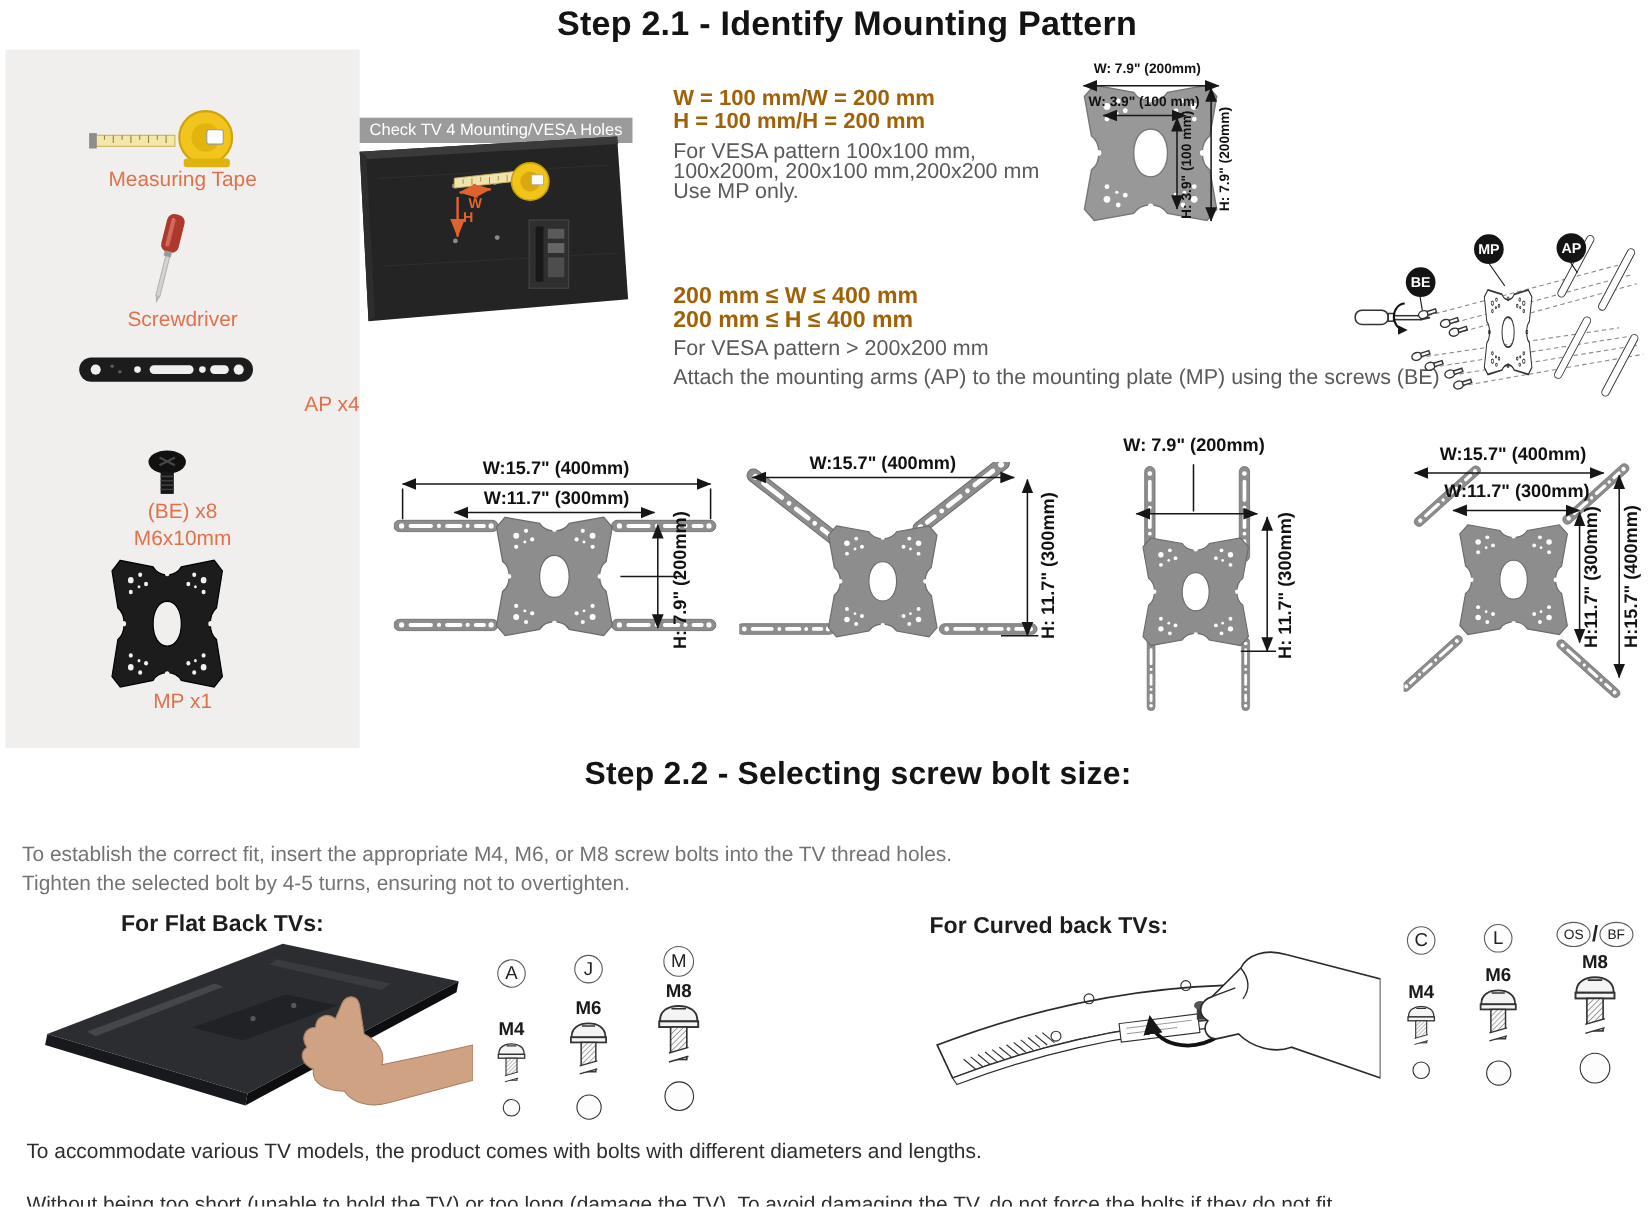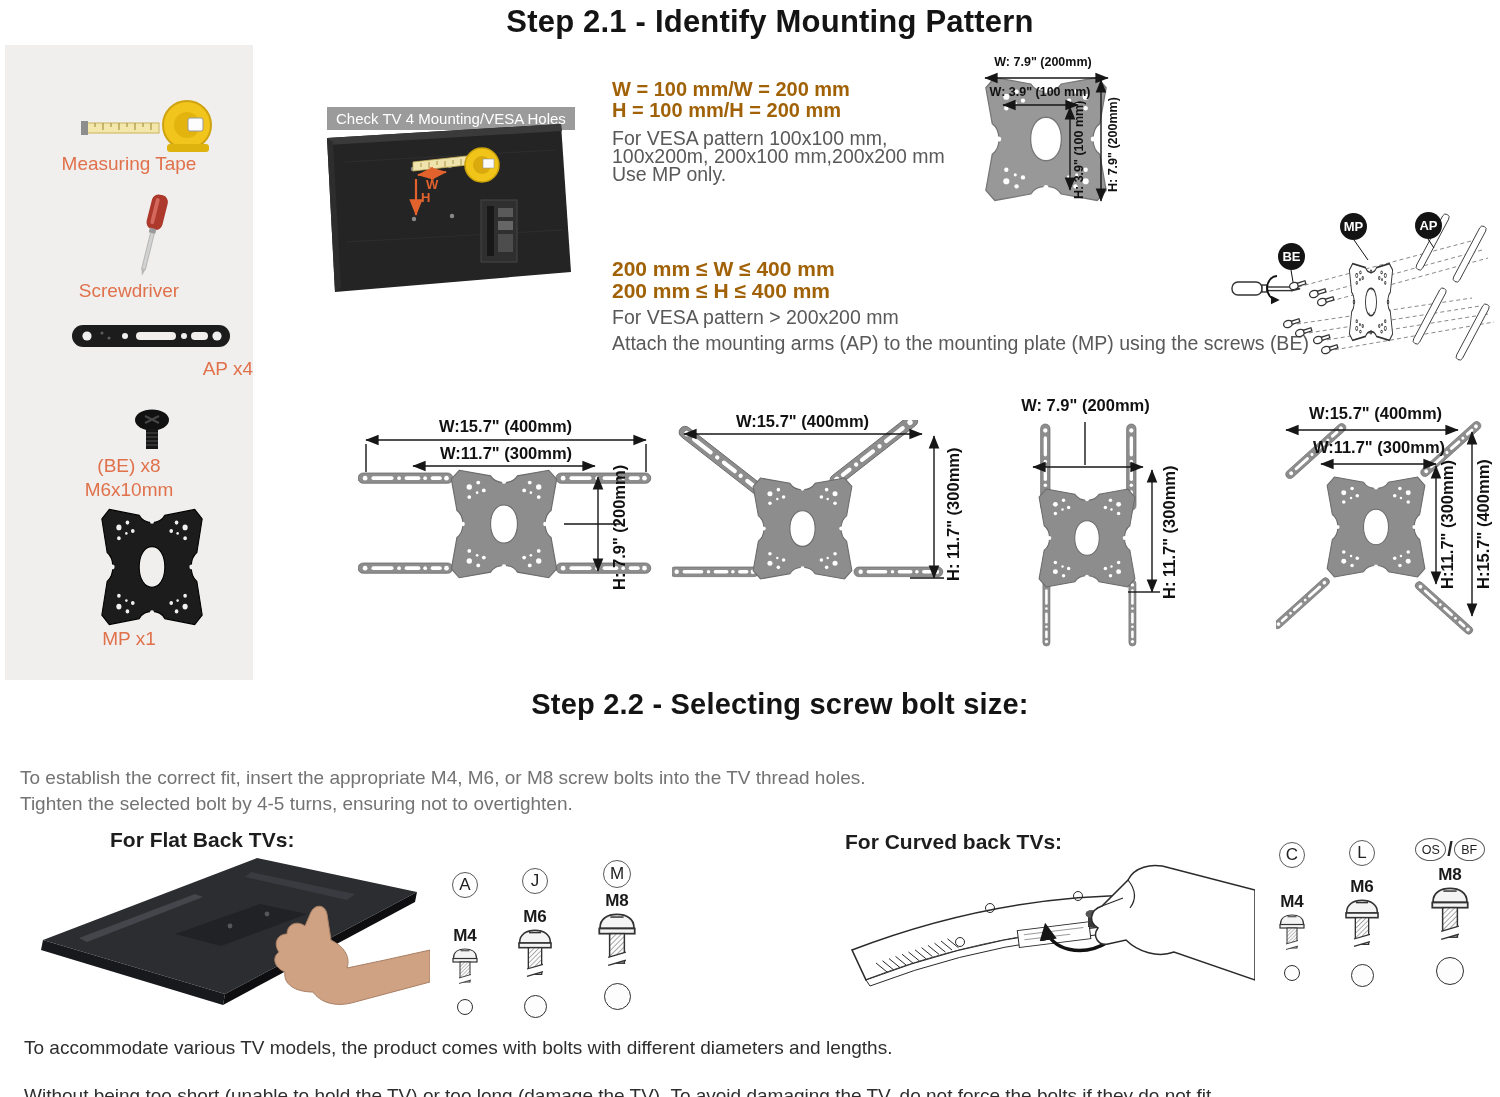--- a/index.html
+++ b/index.html
@@ -96,21 +96,21 @@
   <marker id="arrB" viewBox="0 0 10 10" markerWidth="5" markerHeight="5" refX="7" refY="5" orient="auto-start-reverse">
     <path d="M0,0 L10,5 L0,10 Z" fill="#161616"></path>
   </marker>
 </defs>
 </svg>
 
 <div id="page">
 
   <div class="abs h1 center" style="left:0;top:4px;width:1540px;">Step 2.1 - Identify Mounting Pattern</div>
 
-  <div class="abs panel" style="left:5px;top:45px;width:248px;height:635px;">
+  <div class="abs panel" style="left:5px;top:45px;width:322px;height:635px;">
     <svg class="abs" style="left:70px;top:52px;" width="150" height="62" viewBox="0 0 150 62">
       <rect x="12" y="26" width="72" height="10" fill="#f3e7ac" stroke="#c9b35a" stroke-width="1"></rect>
       <path d="M20,26 v4 M28,26 v7 M36,26 v4 M44,26 v7 M52,26 v4 M60,26 v7 M68,26 v4 M76,26 v7" stroke="#9a8330" stroke-width="1" fill="none"></path>
       <rect x="6" y="24" width="7" height="14" fill="#8d8d8d"></rect>
       <circle cx="112" cy="28" r="24" fill="#f2c51d" stroke="#cfa30e" stroke-width="2"></circle>
       <circle cx="112" cy="28" r="13" fill="#e3b30e"></circle>
       <rect x="113" y="21" width="15" height="13" rx="2" fill="#fdfdfd" stroke="#9a9a9a"></rect>
       <rect x="92" y="47" width="42" height="8" rx="3" fill="#dfb30d"></rect>
     </svg>
     <div class="abs part-label orange" style="left:0;top:108px;">Measuring Tape</div>

